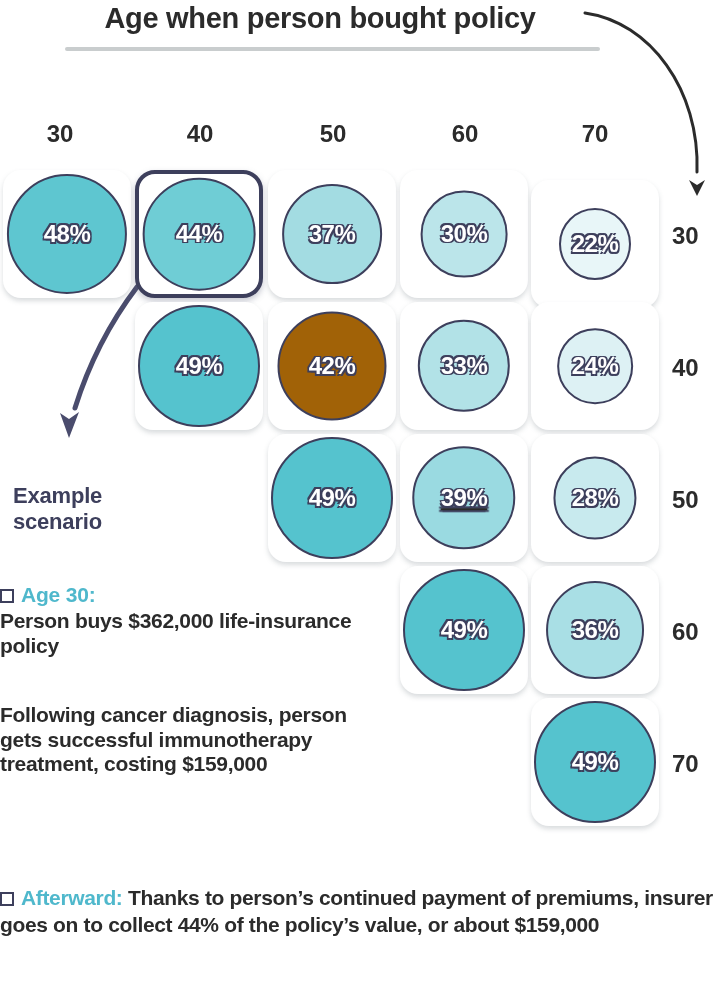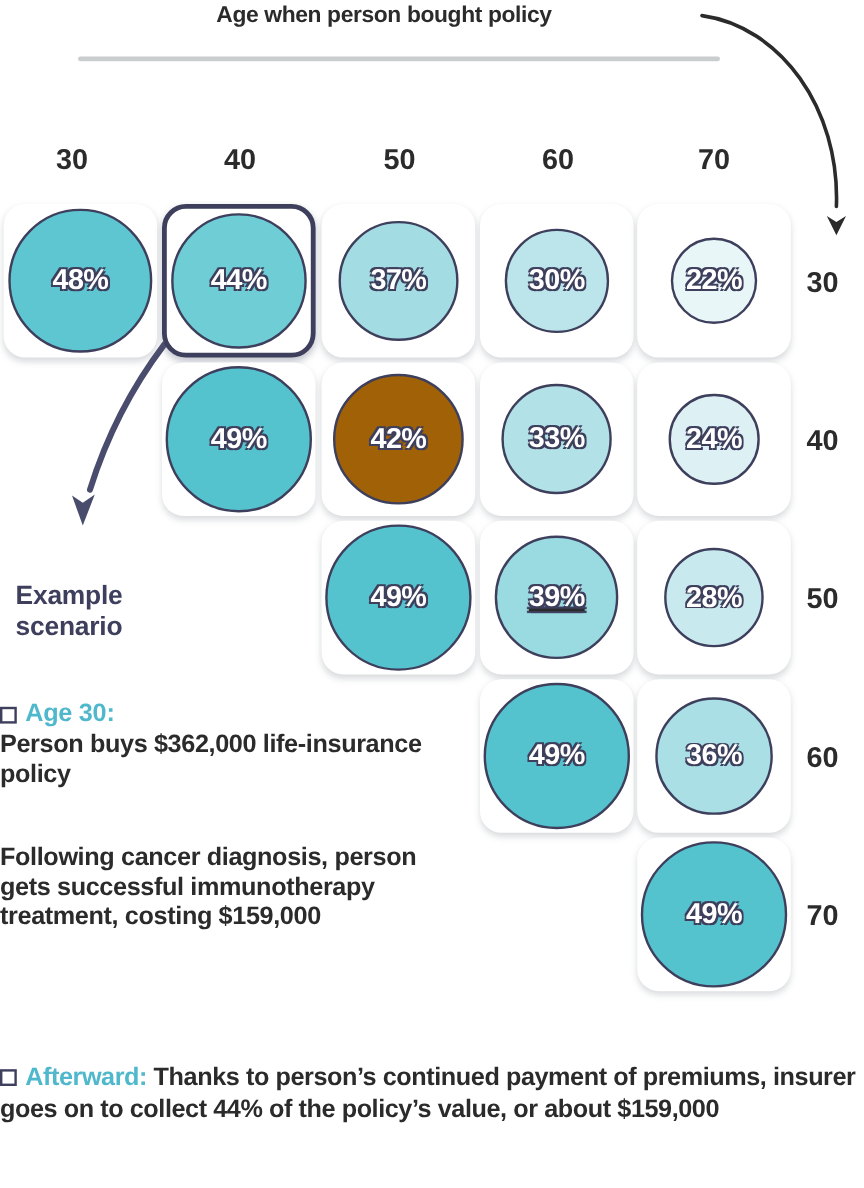--- a/index.html
+++ b/index.html
@@ -11,21 +11,21 @@
     position:relative;
     overflow:hidden;
     color:#2b2b2b;
   }
   .stage{position:absolute;left:0;top:0;width:720px;height:990px;}
 
   
   .title-main{
     position:absolute;left:0;top:2px;width:640px;
     text-align:center;
-    font-size:19px;font-weight:bold;letter-spacing:-0.3px;
+    font-size:29px;font-weight:bold;letter-spacing:-0.3px;
     color:#2b2b2b;
   }
   .rule{
     position:absolute;left:65px;top:47px;width:535px;height:4px;
     background:#c9cdce;border-radius:2px;
   }
   .title-sub{
     position:absolute;left:0;top:78px;width:660px;
     text-align:center;
     font-size:24px;font-weight:bold;letter-spacing:-0.3px;
@@ -153,21 +153,21 @@
       <div class="cell" style="left: 268px; top: 170px; width: 128px; height: 128px;">
         <div class="bubble" style="width: 99.7778px; height: 99.7778px; background: rgb(163, 220, 226);">
           <span>37%</span>
         </div>
       </div>
       <div class="cell" style="left: 400px; top: 170px; width: 128px; height: 128px;">
         <div class="bubble" style="width: 86.8148px; height: 86.8148px; background: rgb(187, 229, 234);">
           <span>30%</span>
         </div>
       </div>
-      <div class="cell" style="left: 531px; top: 170px; width: 128px; height: 128px;">
+      <div class="cell" style="left: 531px; top: 180px; width: 128px; height: 128px;">
         <div class="bubble" style="width: 72px; height: 72px; background: rgb(232, 246, 248);">
           <span>22%</span>
         </div>
       </div>
       <div class="cell" style="left: 135px; top: 302px; width: 128px; height: 128px;">
         <div class="bubble" style="width: 122px; height: 122px; background: rgb(85, 195, 206);">
           <span>49%</span>
         </div>
       </div>
       <div class="cell" style="left: 268px; top: 302px; width: 128px; height: 128px;">

